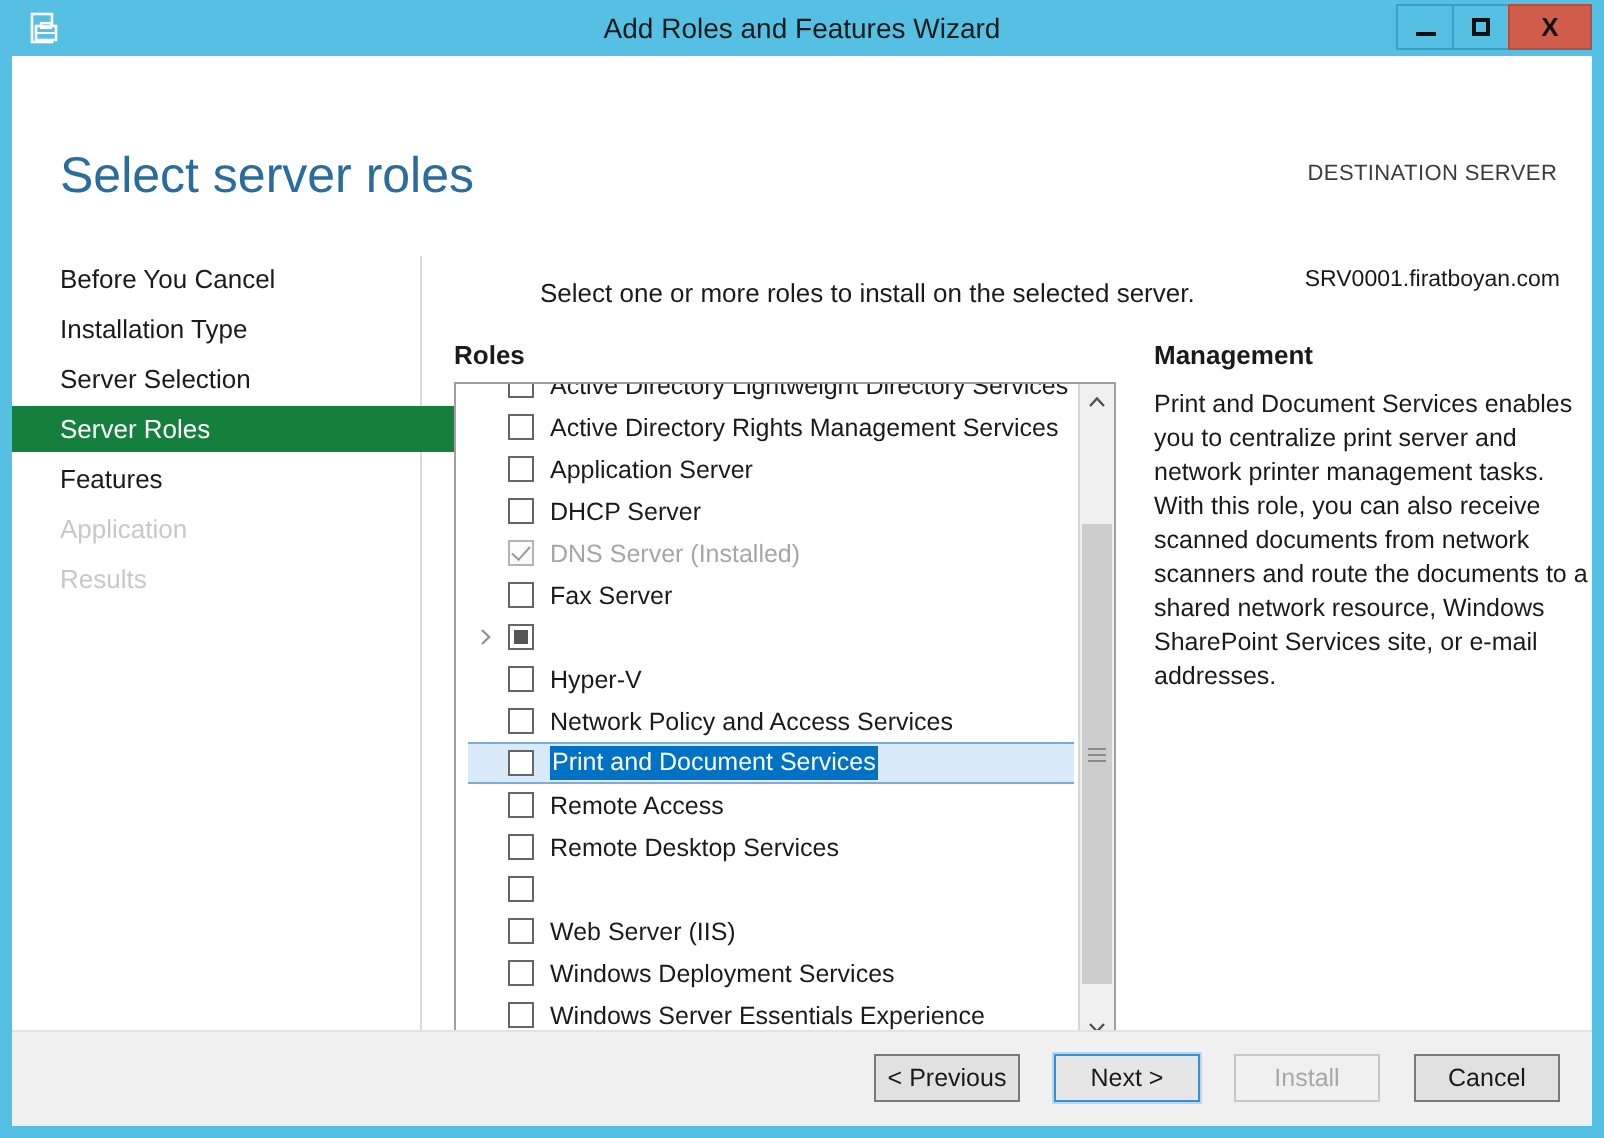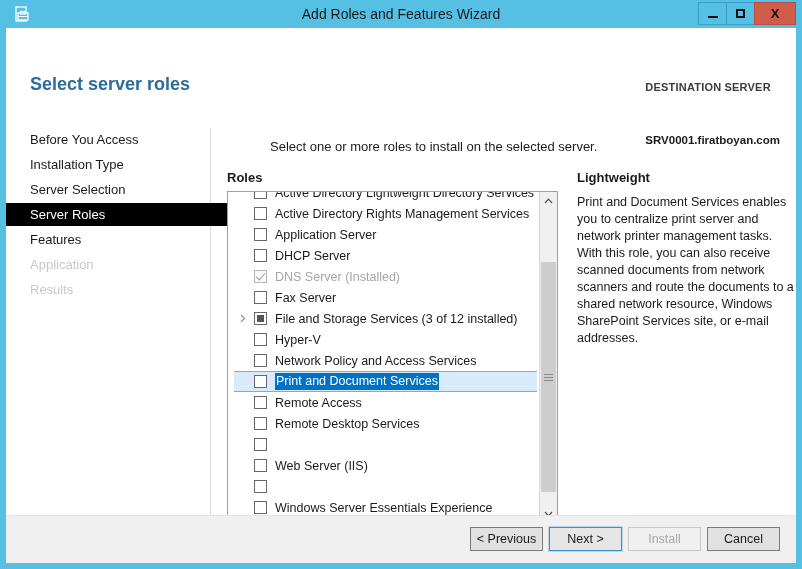--- a/index.html
+++ b/index.html
@@ -101,32 +101,31 @@
 
   
   #page-header {
     position: relative;
     height: 55px;
   }
   #page-title {
     position: absolute;
     left: 24px;
     top: 46px;
-    font-size: 18px;
+    font-size: 25px;
     color: #2a6c9c;
-    font-weight: bold;
+    font-weight: normal;
     white-space: nowrap;
   }
   #dest-block {
     position: absolute;
     right: 16px;
     top: 52px;
-    text-align: left;
+    text-align: center;
     line-height: 15px;
-    font-weight: bold;
   }
   #dest-label {
     font-size: 11px;
     color: #3c3c3c;
     letter-spacing: 0.2px;
   }
   #dest-name {
     font-size: 11.5px;
     color: #1a1a1a;
     margin-top: 38px;
@@ -145,21 +144,21 @@
   .nav-item {
     height: 23px;
     line-height: 23px;
     padding-left: 24px;
     font-size: 13px;
     color: #1a1a1a;
     white-space: nowrap;
     margin-bottom: 2px;
   }
   .nav-item.selected {
-    background: #000000;
+    background: #15803d;
     color: #ffffff;
     width: 223px;
     box-sizing: border-box;
   }
   .nav-item.disabled {
     color: #c8c8c8;
   }
 
   
   #instruction {
@@ -353,21 +352,21 @@
     bottom: 0;
     height: 47px;
     background: #f0f0f0;
     border-top: 1px solid #e3e3e3;
   }
   #footer-buttons {
     position: absolute;
     right: 16px;
     top: 11px;
     display: flex;
-    gap: 6px;
+    gap: 17px;
   }
   .btn {
     width: 73px;
     height: 24px;
     box-sizing: border-box;
     border: 1px solid #7a7a7a;
     background: #e1e1e1;
     font-size: 12.5px;
     color: #1a1a1a;
     font-family: "Liberation Sans", sans-serif;
@@ -417,32 +416,32 @@
 
     <div id="page-header">
       <div id="page-title">Select server roles</div>
       <div id="dest-block">
         <div id="dest-label">DESTINATION SERVER</div>
         <div id="dest-name">SRV0001.firatboyan.com</div>
       </div>
     </div>
 
     <div id="nav">
-        <div class="nav-item">Before You Access</div>
+        <div class="nav-item">Before You Cancel</div>
         <div class="nav-item">Installation Type</div>
         <div class="nav-item">Server Selection</div>
         <div class="nav-item selected">Server Roles</div>
         <div class="nav-item">Features</div>
         <div class="nav-item disabled">Application</div>
         <div class="nav-item disabled">Results</div>
       </div>
 
     <div id="instruction">Select one or more roles to install on the selected server.</div>
     <div id="roles-label">Roles</div>
-    <div id="desc-label">Lightweight</div>
+    <div id="desc-label">Management</div>
     <div id="desc-text">Print and Document Services enables you to centralize print server and network printer management tasks. With this role, you can also receive scanned documents from network scanners and route the documents to a shared network resource, Windows SharePoint Services site, or e-mail addresses.</div>
 
     <div id="roles-box">
       <div id="roles-viewport">
         <div id="roles-inner">
             <div class="role-row">
               <div class="expander"></div>
               <div class="chk"></div>
               <div class="role-label">Active Directory Lightweight Directory Services</div>
             </div>
@@ -471,21 +470,20 @@
               <div class="chk"></div>
               <div class="role-label">Fax Server</div>
             </div>
             <div class="role-row">
               <div class="expander">
                 <svg width="6" height="9" viewBox="0 0 6 9">
                   <path d="M1 1 L4.6 4.5 L1 8" fill="none" stroke="#909090" stroke-width="1.1"></path>
                 </svg>
               </div>
               <div class="chk partial"></div>
-              <div class="role-label">File and Storage Services (3 of 12 installed)</div>
             </div>
             <div class="role-row">
               <div class="expander"></div>
               <div class="chk"></div>
               <div class="role-label">Hyper-V</div>
             </div>
             <div class="role-row">
               <div class="expander"></div>
               <div class="chk"></div>
               <div class="role-label">Network Policy and Access Services</div>
@@ -510,20 +508,21 @@
               <div class="chk"></div>
             </div>
             <div class="role-row">
               <div class="expander"></div>
               <div class="chk"></div>
               <div class="role-label">Web Server (IIS)</div>
             </div>
             <div class="role-row">
               <div class="expander"></div>
               <div class="chk"></div>
+              <div class="role-label">Windows Deployment Services</div>
             </div>
             <div class="role-row">
               <div class="expander"></div>
               <div class="chk"></div>
               <div class="role-label">Windows Server Essentials Experience</div>
             </div>
           </div>
       </div>
       <div id="scrollbar">
         <div class="sb-arrow up">

